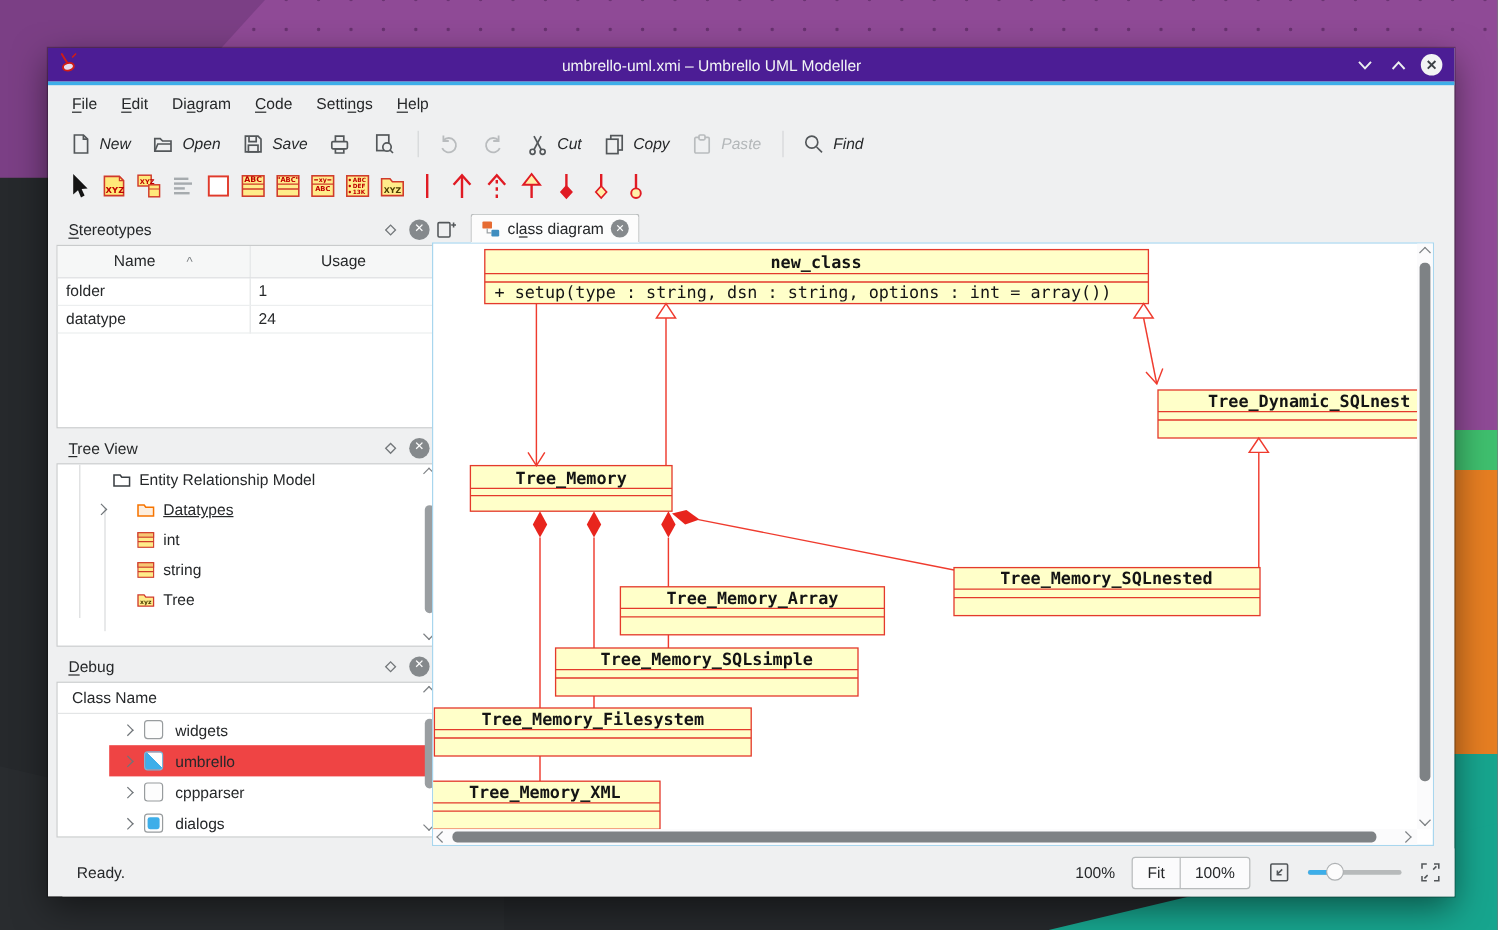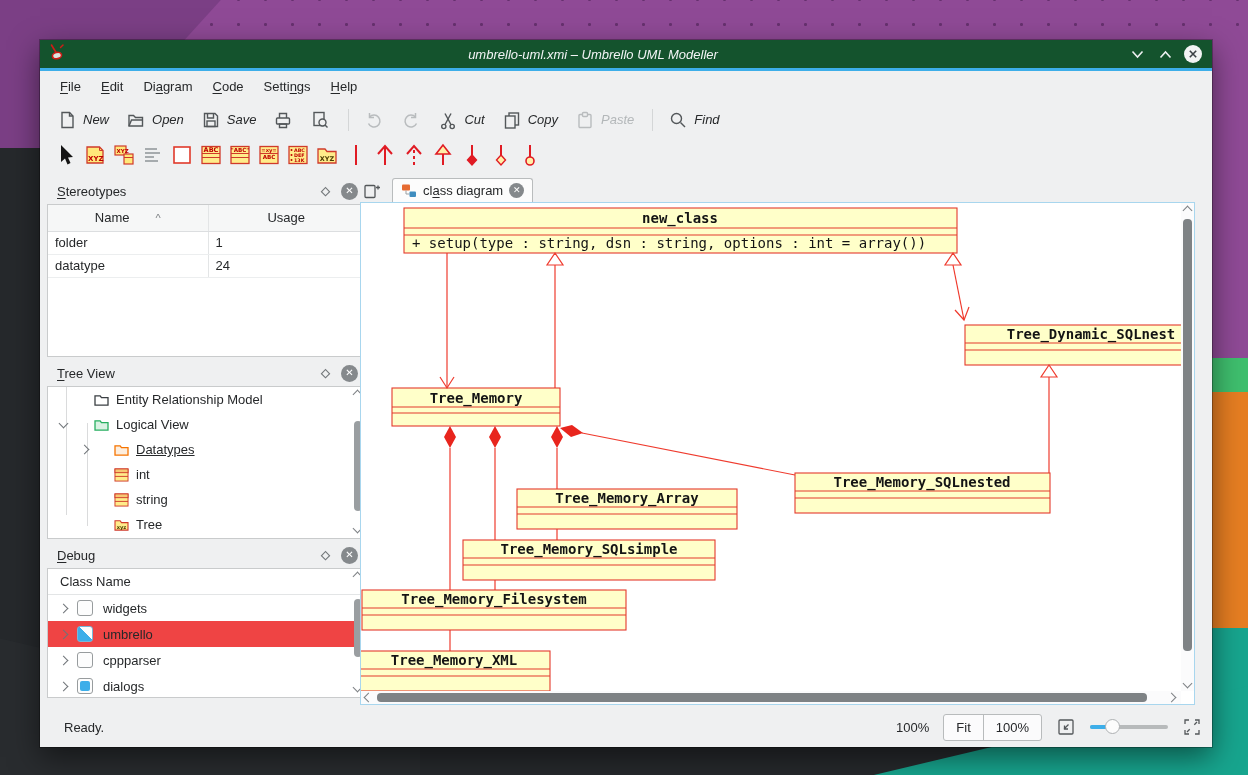--- a/index.html
+++ b/index.html
@@ -17,21 +17,21 @@
     background:linear-gradient(to bottom,#8f4a96 0 318px,#3fbf6e 318px 352px,#e67e22 352px 588px,#17a58e 588px 100%); }
   .bg-teal-tri { position:absolute; left:850px; top:686px; width:398px; height:89px;
     background:#17a58e; clip-path:polygon(100% 0,100% 100%,6% 100%); }
   .bg-facet { position:absolute; left:0; top:600px; width:420px; height:175px;
     background:#2b2f33; clip-path:polygon(0 22%,100% 78%,100% 100%,0 100%); opacity:.55; }
 
   
   #window { position:absolute; left:40px; top:40px; width:1172px; height:707px;
     background:#eff0f1; box-shadow:0 10px 28px rgba(0,0,0,.5), 0 0 0 1px rgba(0,0,0,.28); }
 
-  .titlebar { height:28px; background:#14532d; display:flex; align-items:center; padding:0 8px;font-style:italic; }
+  .titlebar { height:28px; background:#4c1d95; display:flex; align-items:center; padding:0 8px; }
   .titlebar .title { flex:1; text-align:center; color:#f2f4f5; font-size:13px; }
   .winbtn { width:22px; height:22px; display:flex; align-items:center; justify-content:center; margin-left:6px; }
   .accentline { height:3px; background:#3daee9; }
 
   .menubar { height:31px; display:flex; align-items:center; padding-left:10px; font-size:13px; }
   .menu-item { padding:5px 10px; }
   .accel { text-decoration:underline; text-underline-offset:2px; }
 
   .toolbar { height:35px; display:flex; align-items:center; padding-left:10px; font-size:13px; }
   .tbtn { display:flex; align-items:center; gap:6px; padding:4px 7px; margin-right:3px;font-style:italic; }
@@ -73,21 +73,21 @@
   .chev.d { transform:rotate(45deg); }
   .chev.u { transform:rotate(-135deg); }
   .chev.l { transform:rotate(135deg); }
   .sel { position:absolute; left:30px; right:12px; top:0; bottom:0; background:#bfe0f5; z-index:0; }
   .titem > * { position:relative; z-index:1; }
 
   .vsb { position:absolute; right:1px; top:2px; bottom:2px; width:10px; }
   .vsb .thumb { position:absolute; left:1px; width:8px; border-radius:4px; background:#9a9ea1; }
   .vsb .chev { position:absolute; left:1px; border-color:#7d8184; }
 
-  .drow { height:26px; display:flex; align-items:center; font-size:13px; }
+  .drow { height:26px; display:flex; align-items:center; font-size:13px;margin-left:43px; }
   .drow.alt { background:#ef4444; }
   .dhead { height:26px; display:flex; align-items:center; padding-left:12px; border-bottom:1px solid #e3e5e6; font-size:13px; }
   .cb { width:16px; height:16px; border:1px solid #989c9e; border-radius:3px; background:#fdfdfd; margin:0 10px 0 10px; position:relative; }
   .cb.partial { border-color:#78b8da; background:linear-gradient(45deg,#3daee9 55%,#fdfdfd 55%); }
   .cb.checked::after { content:""; position:absolute; inset:2px; background:#3daee9; border-radius:2px; }
 
   
   .tabarea { position:absolute; left:320px; top:138px; width:835px; height:527px; }
   .tabbar { height:24px; display:flex; align-items:flex-end; }
   .newtab { width:24px; height:22px; display:flex; align-items:center; justify-content:center; }
@@ -413,28 +413,20 @@
         <span class="closec">✕</span>
       </div>
       <div class="panel-body treelist">
         <div class="guide-v"></div>
         <div class="guide-v2"></div>
         <div class="titem" style="padding-left:46px;">
           <svg width="15" height="13" viewBox="0 0 16 14">
               <path d="M1 3 H6.5 L8 5 H15 V13 H1 Z" fill="none" stroke="#3a3f43" stroke-width="1.4"></path>
             </svg>
           <span class="lbl">Entity Relationship Model</span>
-        </div>
-        <div class="titem" style="padding-left:46px;">
-          <span class="sel"></span>
-          <span class="chev d" style="position:absolute;left:12px;top:8px;"></span>
-          <svg width="15" height="13" viewBox="0 0 16 14">
-              <path d="M1 3 H6.5 L8 5 H15 V13 H1 Z" fill="#d9f2e3" stroke="#27ae60" stroke-width="1.4"></path>
-            </svg>
-          <span class="lbl">Logical View</span>
         </div>
         <div class="titem" style="padding-left:66px;text-decoration:underline;">
           <span class="chev r" style="position:absolute;left:33px;top:9px;"></span>
           <svg width="15" height="13" viewBox="0 0 16 14">
               <path d="M1 3 H6.5 L8 5 H15 V13 H1 Z" fill="#fdeede" stroke="#f67400" stroke-width="1.4"></path>
             </svg>
           <span class="lbl">Datatypes</span>
         </div>
         <div class="titem" style="padding-left:66px;">
           <svg width="15" height="14" viewBox="0 0 16 15">

